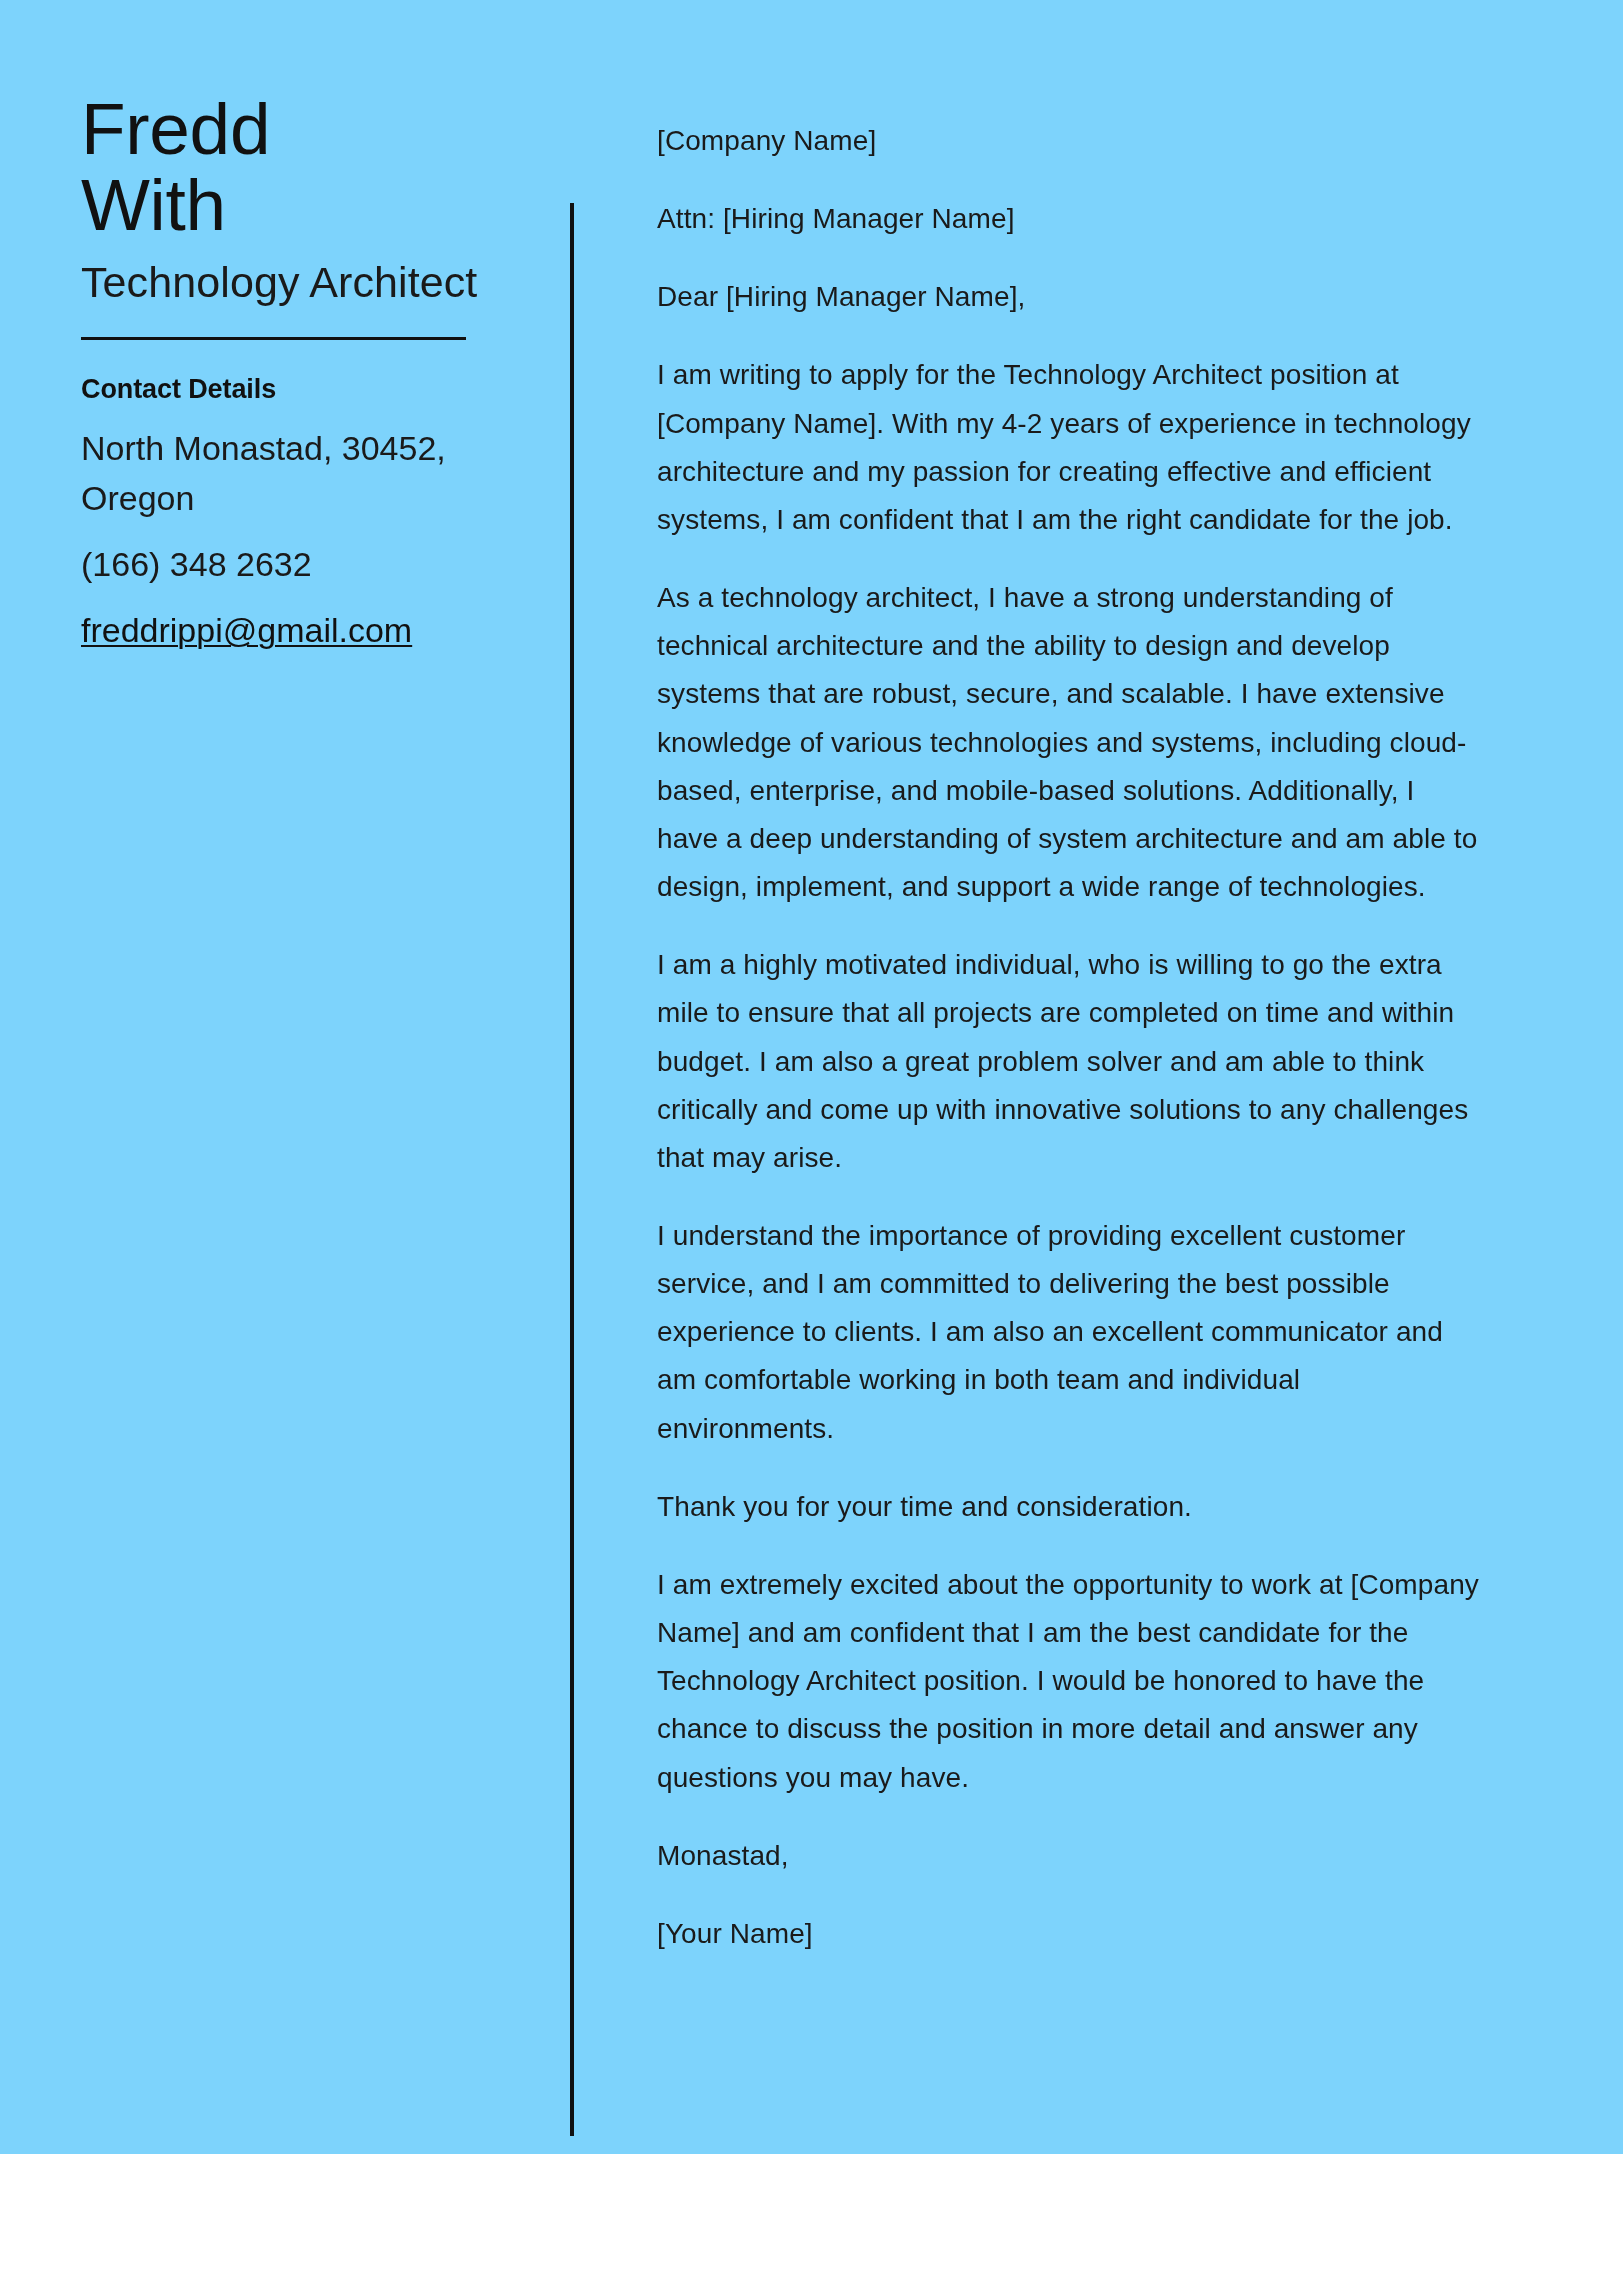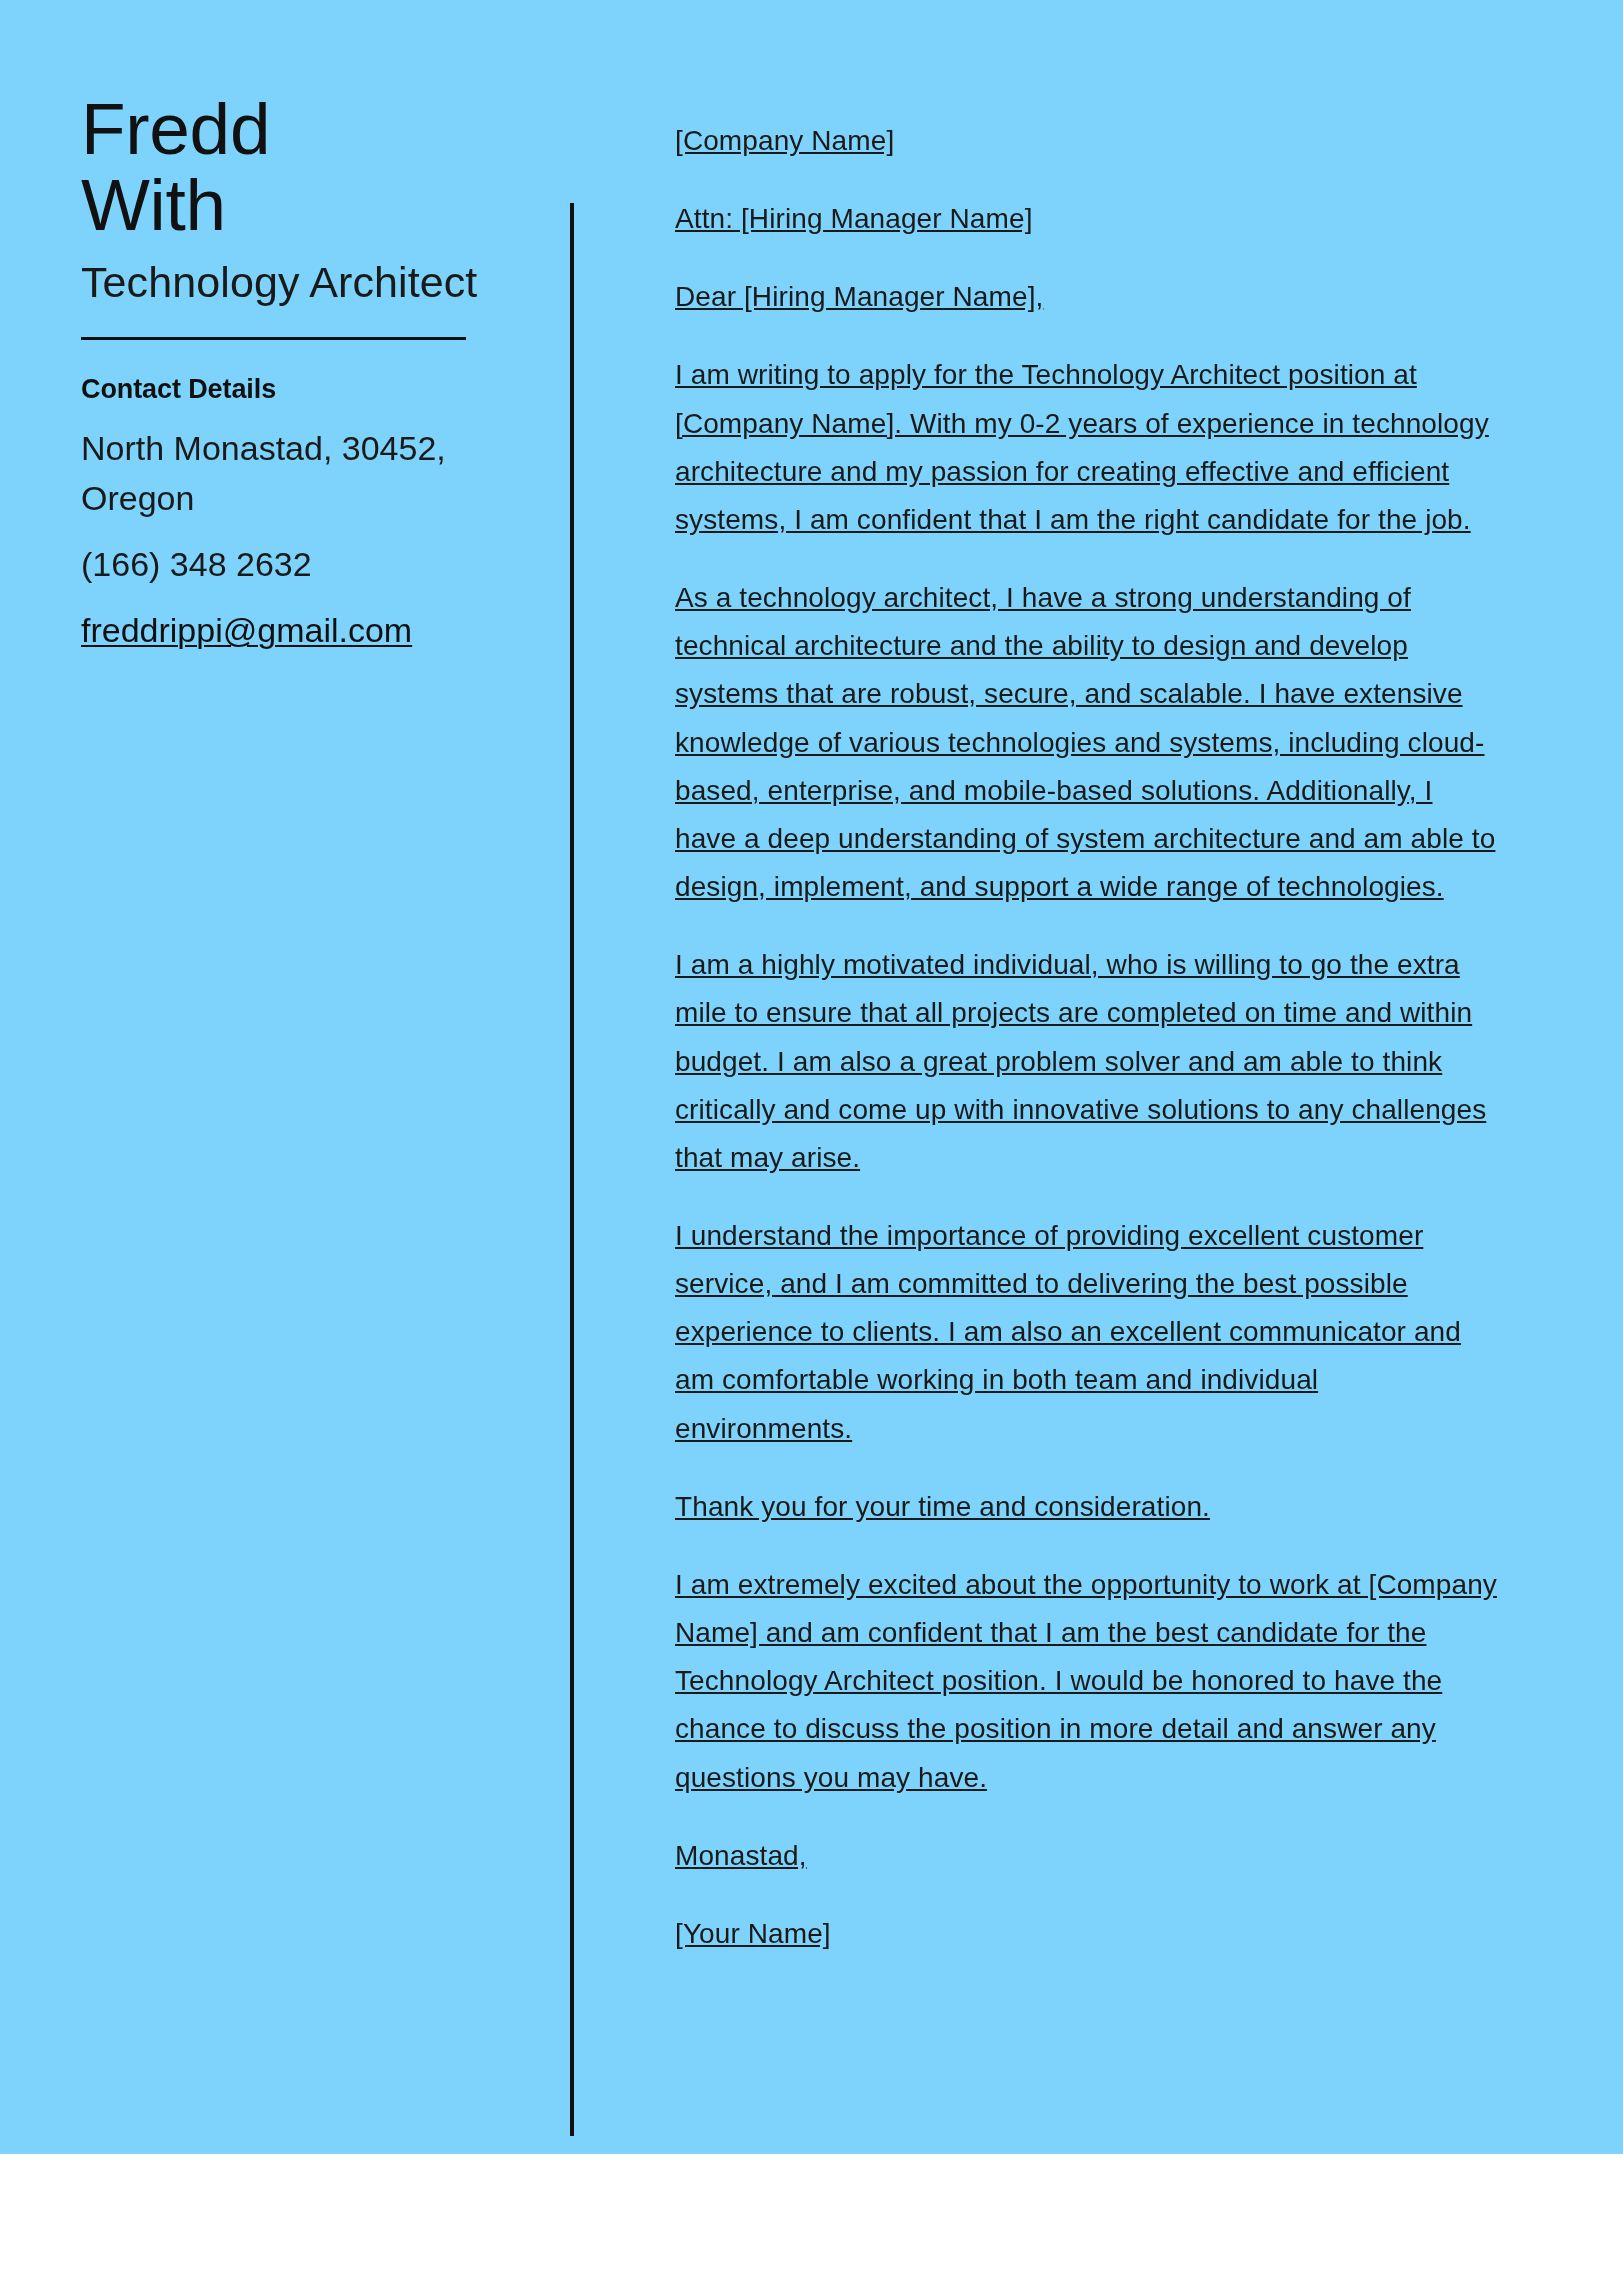--- a/index.html
+++ b/index.html
@@ -102,24 +102,23 @@
     left: 570px;
     top: 203px;
     width: 3.9px;
     height: 1933px;
     background: #111111;
   }
 
   
   .letter {
     position: absolute;
-    left: 675px;
+    left: 657px;
     top: 117px;
     width: 826px;
-    text-decoration: underline;
   }
 
   .letter p {
     margin: 0 0 30px 0;
     font-family: "Liberation Sans Narrow", "Liberation Sans", sans-serif;
     font-size: 28px;
     font-weight: 400;
     line-height: 1.72;
     color: #1a1a1a;
     letter-spacing: 0.1px;
@@ -156,21 +155,21 @@
   <div class="divider"></div>
 
   <div class="letter">
 
     <p>[Company Name]</p>
 
     <p>Attn: [Hiring Manager Name]</p>
 
     <p>Dear [Hiring Manager Name],</p>
 
-    <p>I am writing to apply for the Technology Architect position at [Company Name]. With my 0-2 years of experience in technology architecture and my passion for creating effective and efficient systems, I am confident that I am the right candidate for the job.</p>
+    <p>I am writing to apply for the Technology Architect position at [Company Name]. With my 4-2 years of experience in technology architecture and my passion for creating effective and efficient systems, I am confident that I am the right candidate for the job.</p>
 
     <p>As a technology architect, I have a strong understanding of technical architecture and the ability to design and develop systems that are robust, secure, and scalable. I have extensive knowledge of various technologies and systems, including cloud-based, enterprise, and mobile-based solutions. Additionally, I have a deep understanding of system architecture and am able to design, implement, and support a wide range of technologies.</p>
 
     <p>I am a highly motivated individual, who is willing to go the extra mile to ensure that all projects are completed on time and within budget. I am also a great problem solver and am able to think critically and come up with innovative solutions to any challenges that may arise.</p>
 
     <p>I understand the importance of providing excellent customer service, and I am committed to delivering the best possible experience to clients. I am also an excellent communicator and am comfortable working in both team and individual environments.</p>
 
     <p>Thank you for your time and consideration.</p>
 
     <p>I am extremely excited about the opportunity to work at [Company Name] and am confident that I am the best candidate for the Technology Architect position. I would be honored to have the chance to discuss the position in more detail and answer any questions you may have.</p>

